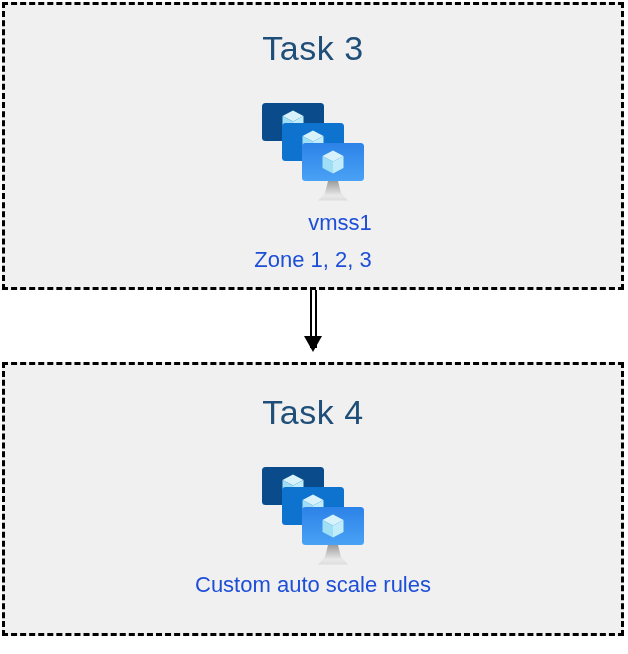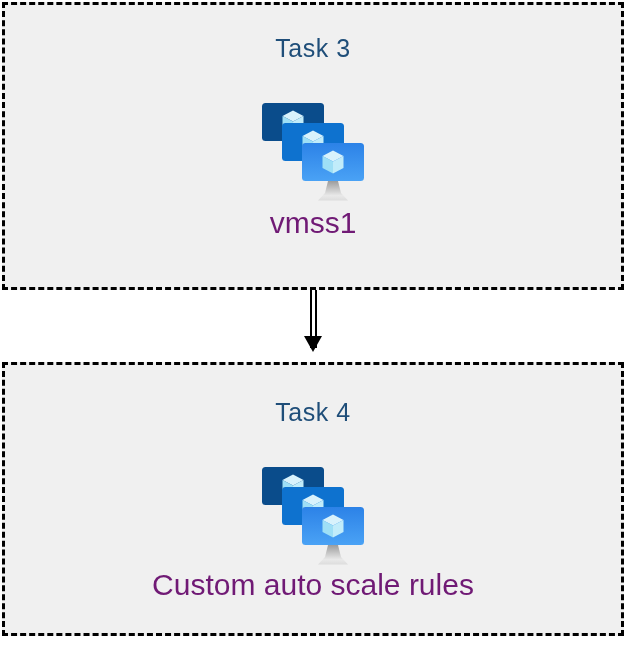--- a/index.html
+++ b/index.html
@@ -22,39 +22,39 @@
     background: #f0f0f0;
     border: 3px dashed #000000;
     display: flex;
     flex-direction: column;
     align-items: center;
   }
   #task-box-0 { top: 2px;   height: 288px; }
   #task-box-1 { top: 362px; height: 274px; }
 
   .task-title {
-    font-size: 25px;
+    font-size: 34px;
     line-height: 35px;
     color: #1f4e79;
     letter-spacing: 0.5px;
   }
   #task-box-0 .task-title { margin-top: 26px; }
   #task-box-1 .task-title { margin-top: 30px; }
 
   .vmss-icon {
     width: 104px;
     height: 100px;
     margin-top: 36px;
     flex: 0 0 auto;
   }
   .task-labels {
     text-align: right;
-    font-size: 30px;
+    font-size: 22px;
     line-height: 37px;
-    color: #701a75;
+    color: #1d4ed8;
   }
   #task-box-0 .task-labels { margin-top: 2px; }
   #task-box-1 .task-labels { margin-top: 0; }
 
   
   .connector {
     position: absolute;
     left: 296px;
     top: 290px;
     width: 40px;
@@ -117,20 +117,21 @@
   </defs>
 </svg>
 
 <div class="task-box" id="task-box-0">
   <div class="task-title">Task 3</div>
   <svg class="vmss-icon" viewBox="0 0 104 100">
     <use href="#vmss-icon-def"></use>
   </svg>
   <div class="task-labels">
     <div>vmss1</div>
+    <div>Zone 1, 2, 3</div>
   </div>
 </div>
 
 <div class="connector">
   <div class="connector-shaft"></div>
   <div class="connector-head"></div>
 </div>
 
 <div class="task-box" id="task-box-1">
   <div class="task-title">Task 4</div>

